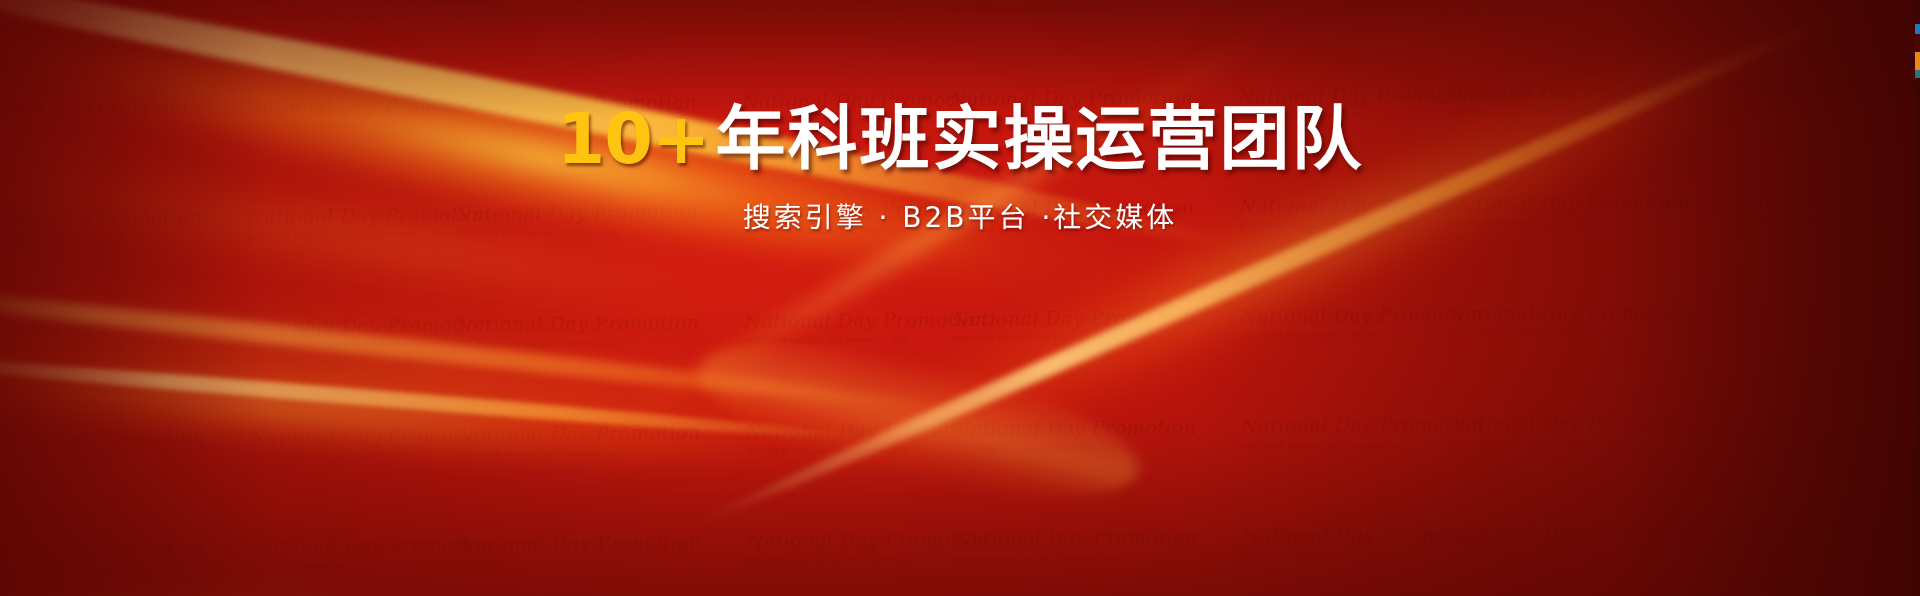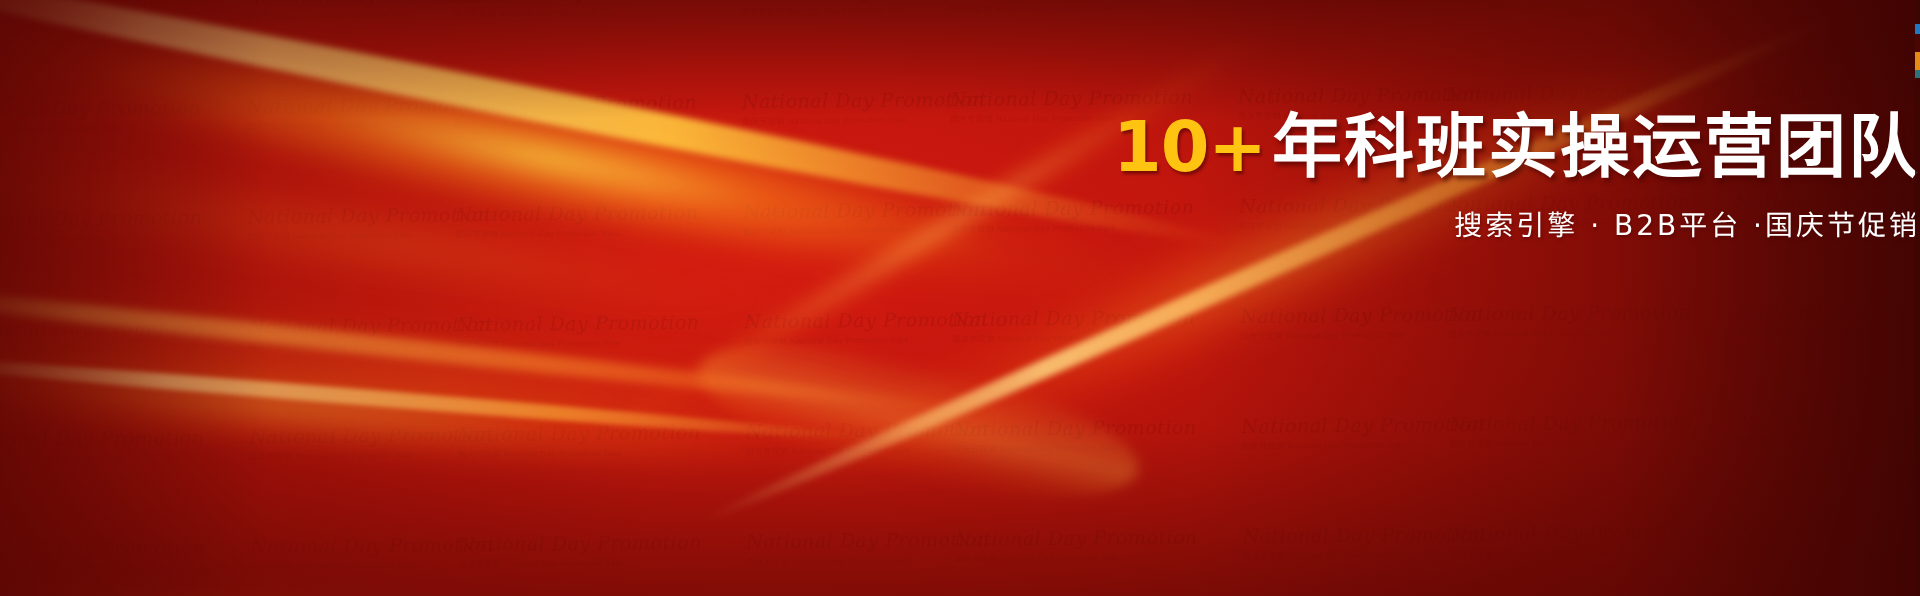--- a/index.html
+++ b/index.html
@@ -164,22 +164,22 @@
     width: 1200px; height: 90px;
     transform: rotate(3.6deg);
     background: radial-gradient(ellipse 50% 50% at 40% 50%, rgba(255,150,45,.45) 0%, rgba(235,70,12,.2) 50%, rgba(0,0,0,0) 80%);
     filter: blur(12px);
   }
 
   
   .content {
     position: absolute;
     left: 0; right: 0;
-    top: 112px;
-    text-align: right;
+    top: 104px;
+    text-align: center;
     z-index: 6;
   }
   .headline {
     font-size: 70px;
     line-height: 1.02;
     font-weight: 700;
     white-space: nowrap;
     letter-spacing: 1px;
   }
   .headline .num {
@@ -452,19 +452,19 @@
 
   <div class="bg-vignette"></div>
 
   <div class="content">
 
     <div class="headline">
       <span class="num">10+</span><span class="cn">年科班实操运营团队</span>
     </div>
 
 
-    <div class="tagline">搜索引擎 · B2B平台 ·国庆节促销</div>
+    <div class="tagline">搜索引擎 · B2B平台 ·社交媒体</div>
 
   </div>
 
   <div class="edge-strip"></div>
 
 </div>
 
 </body></html>

